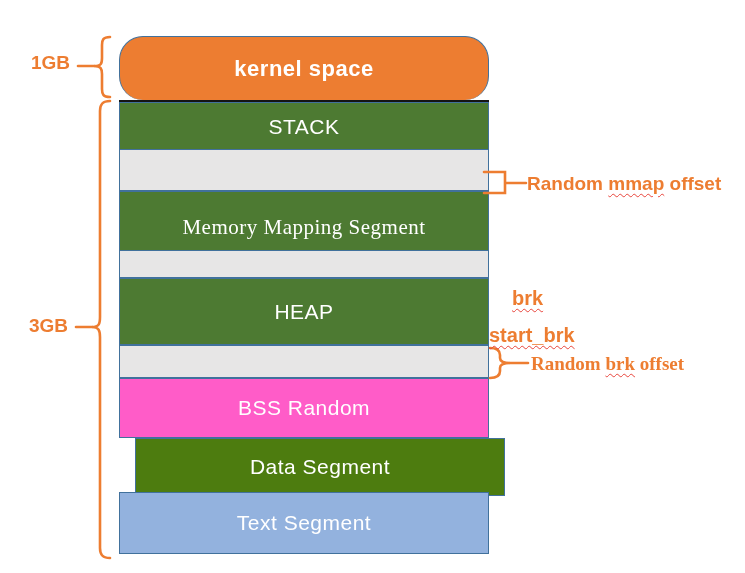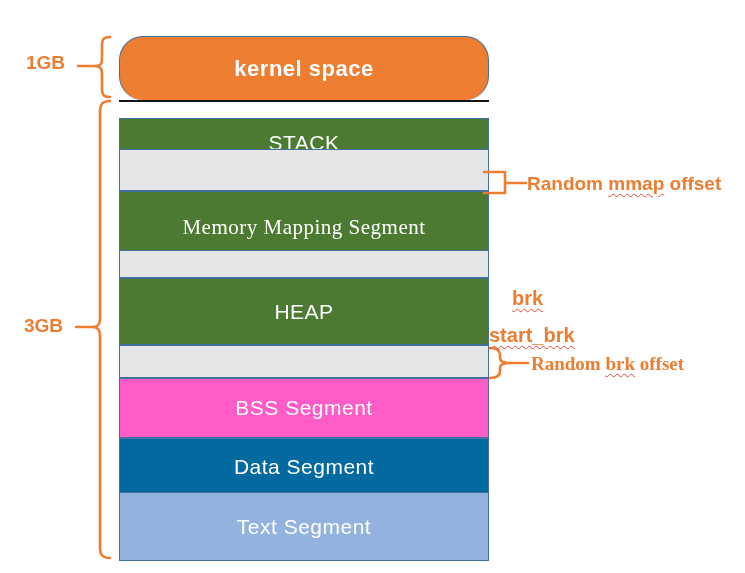--- a/index.html
+++ b/index.html
@@ -26,20 +26,21 @@
     position:absolute;left:119px;width:370px;
     background:#141414;
   }
   .gap{color:transparent;}
   
   .size-label{
     position:absolute;
     color:#ED7D31;
     font-weight:bold;
     font-size:19px;
+    text-align:right;
     width:44px;
   }
   
   .annot{
     position:absolute;
     color:#ED7D31;
     font-weight:bold;
     font-size:19px;
     white-space:nowrap;
     text-align:right;
@@ -59,37 +60,37 @@
 </style>
 </head>
 <body>
 
 <div class="canvas">
 
   <div class="block kernel" style="top: 36px; height: 64px; background-color: rgb(237, 125, 49); border-radius: 24px;">kernel space</div>
 
   <div class="divider" style="top:100px;height:2px;"></div>
 
-  <div class="block" style="top: 118px; height: 49px; background-color: rgb(77, 122, 50);">STACK</div>
+  <div class="block" style="top: 102px; height: 49px; background-color: rgb(77, 122, 50);">STACK</div>
 
   <div class="block gap" style="top: 149px; height: 42px; background-color: rgb(231, 230, 230);"></div>
 
   <div class="block" style="top: 191px; height: 72px; background-color: rgb(77, 122, 50); font-family: Liberation Serif, serif;">Memory Mapping Segment</div>
 
   <div class="block gap" style="top: 250px; height: 28px; background-color: rgb(231, 230, 230);"></div>
 
   <div class="block" style="top: 278px; height: 67px; background-color: rgb(77, 122, 50);">HEAP</div>
 
   <div class="block gap" style="top: 345px; height: 33px; background-color: rgb(231, 230, 230);"></div>
 
-  <div class="block" style="top: 378px; height: 60px; background-color: rgb(255, 92, 200);">BSS Segment</div>
+  <div class="block" style="top: 378px; height: 60px; background-color: rgb(255, 92, 200);">BSS Random</div>
 
-  <div class="block" style="top: 438px; height: 58px; background-color: #0369a1;">Data Segment</div>
+  <div class="block" style="top: 438px; height: 58px; background-color: #4d7c0f; margin-left: 16px;">Data Segment</div>
 
-  <div class="block" style="top: 492px; height: 69px; background-color: rgb(147, 178, 222);">Text Segment</div>
+  <div class="block" style="top: 492px; height: 62px; background-color: rgb(147, 178, 222);">Text Segment</div>
 
   <div class="size-label" style="left:26px;top:52px;">1GB</div>
 
   <div class="size-label" style="left:24px;top:315px;">3GB</div>
 
   <svg class="overlay" width="745" height="573" viewBox="0 0 745 573">
     <g stroke="#ED7D31" stroke-width="2.6" fill="none" stroke-linecap="round">
 
       <path d="M110,37 C103,37 102,40 102,45 L102,58 C102,64 101,66 94,66 C101,66 102,69 102,74 L102,89 C102,94 103,97 110,97"></path>
       <path d="M78,66 L94,66"></path>

